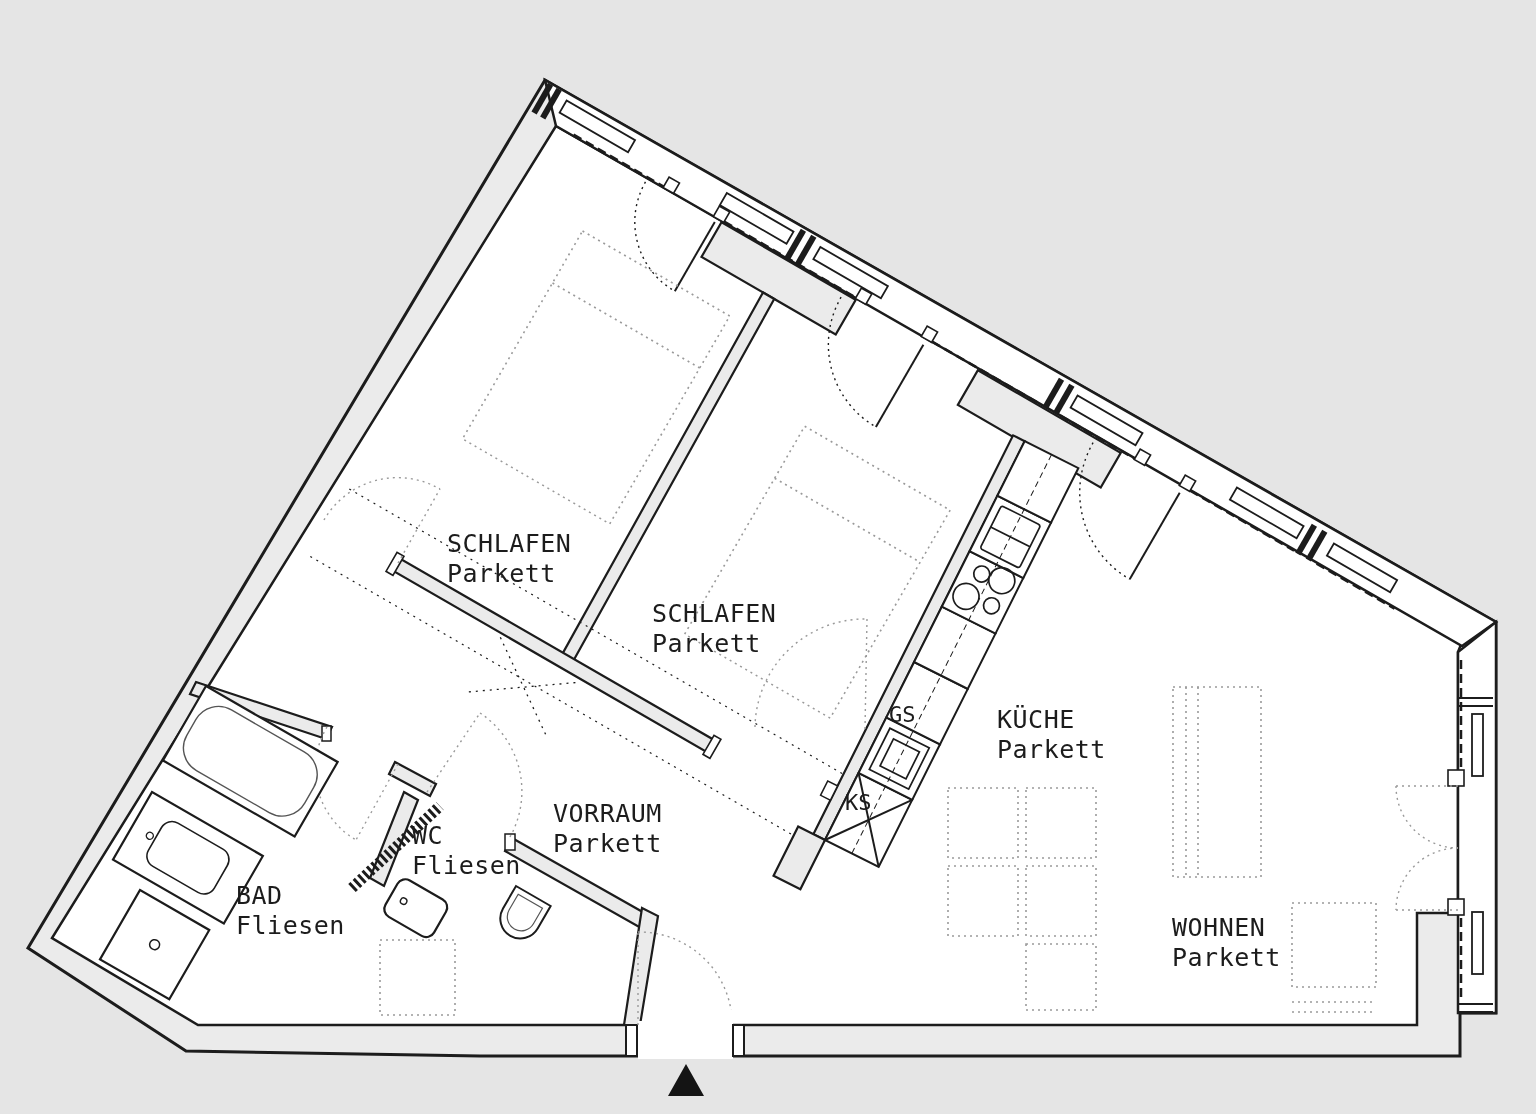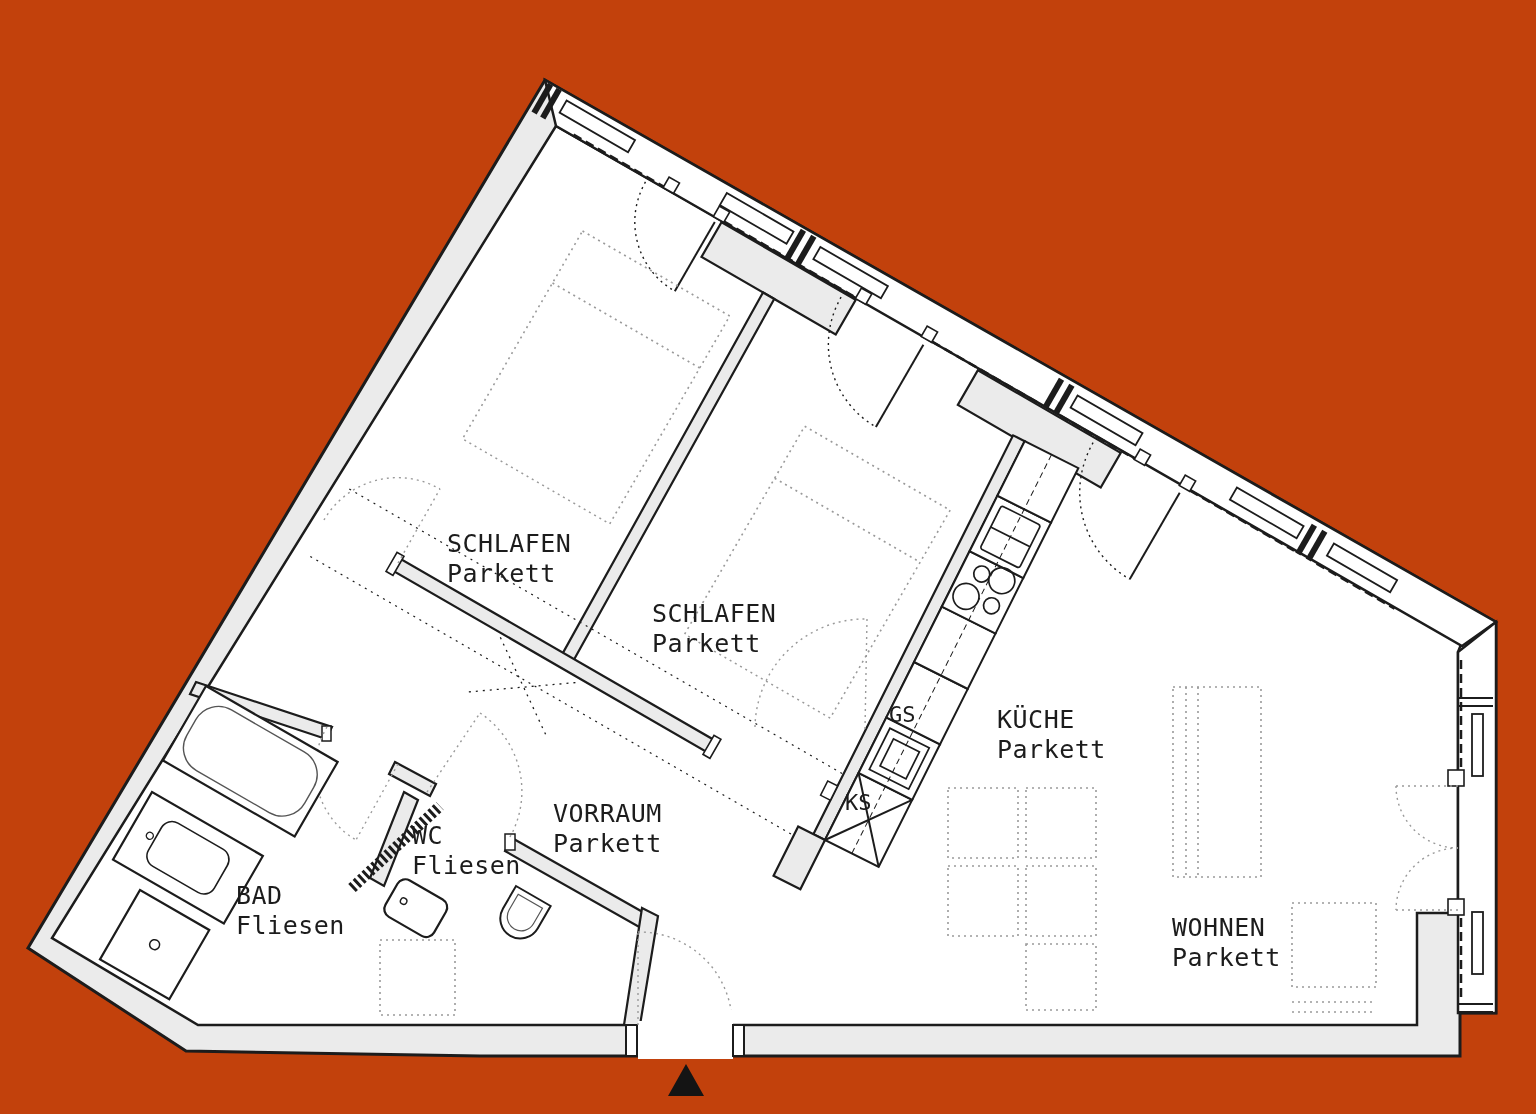--- a/index.html
+++ b/index.html
@@ -1,16 +1,16 @@
 <!DOCTYPE html>
 <html><head>
 <meta charset="utf-8">
 <style>
   html,body{margin:0;padding:0;background:#ffffff;}
-  .stage{position:relative;width:1536px;height:1114px;background:#c2410c;overflow:hidden;}
+  .stage{position:relative;width:1536px;height:1114px;background:#e5e5e5;overflow:hidden;}
   svg{display:block;}
   text{font-family:"DejaVu Sans Mono","Liberation Mono",monospace;fill:#1c1c1c;}
   .room-name{font-size:25px;font-weight:500;letter-spacing:0.5px;}
   .room-floor{font-size:25px;font-weight:400;letter-spacing:0.5px;}
   .appliance{font-size:22px;font-weight:500;}
 </style>
 </head>
 <body>
 
 <div class="stage">

